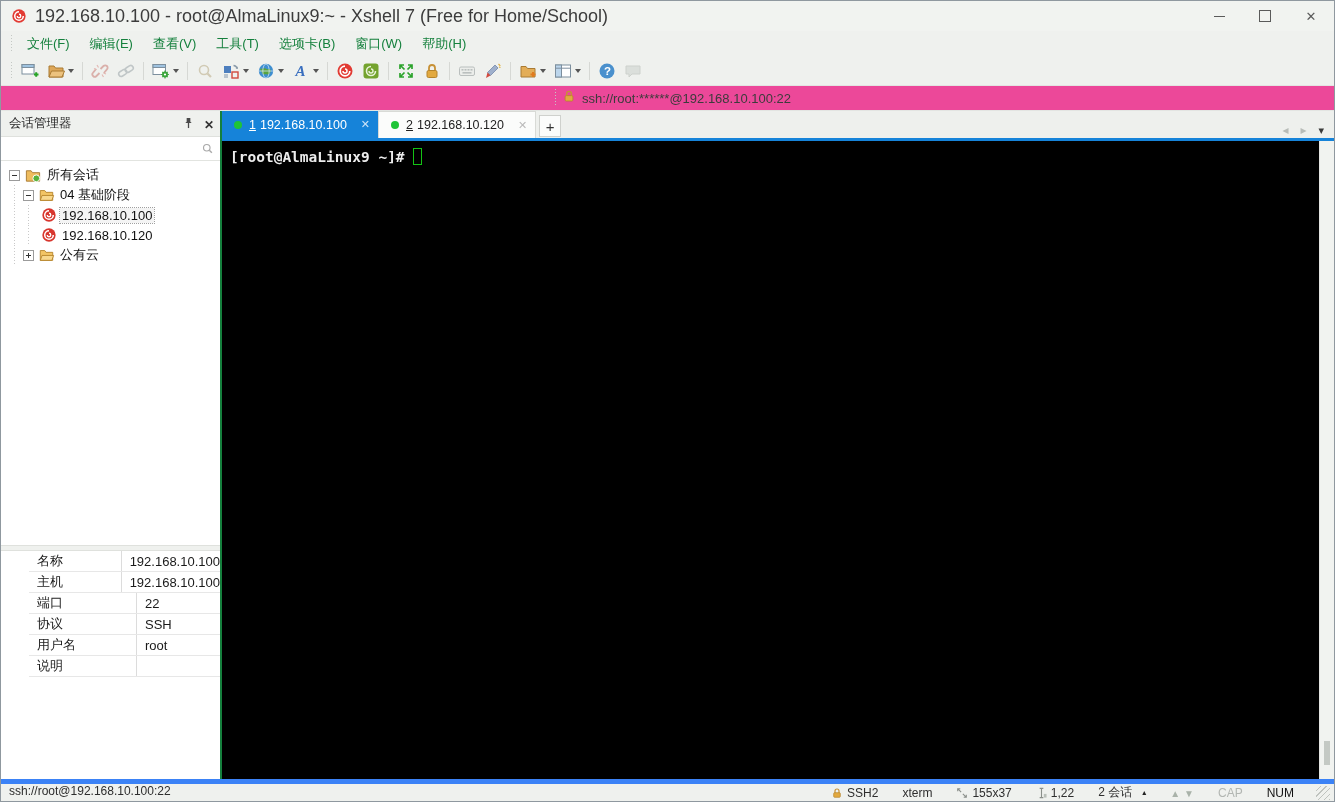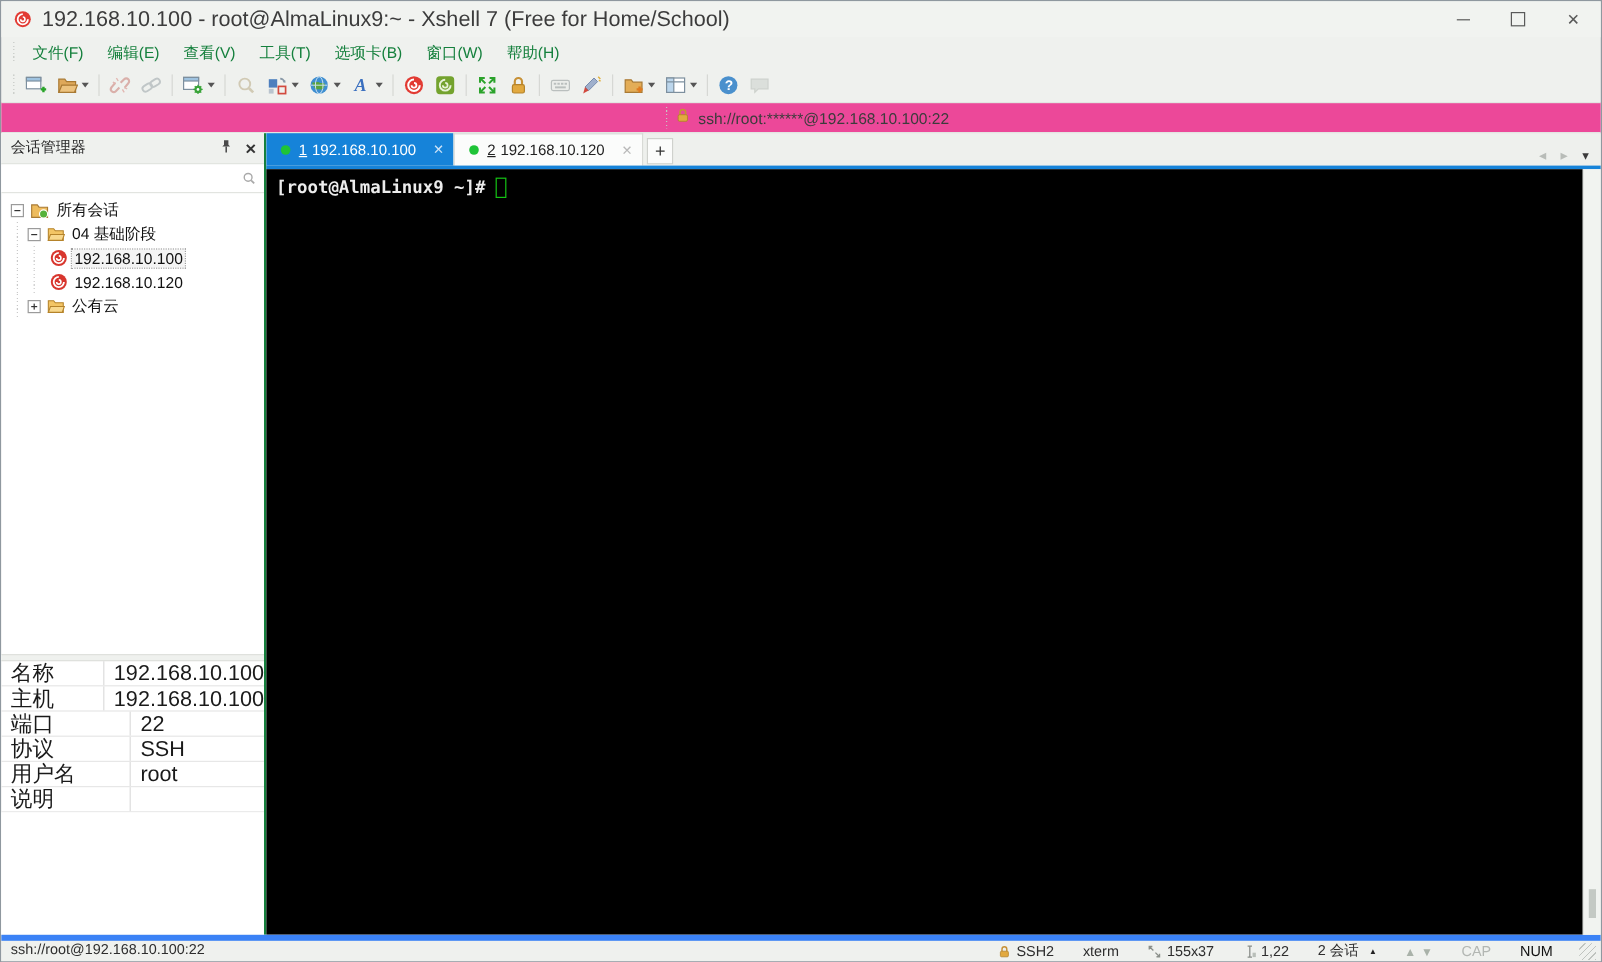--- a/index.html
+++ b/index.html
@@ -65,21 +65,21 @@
   .exp { width:11px; height:11px; border:1px solid #9b9b9b; background:#fff; flex:0 0 auto;
          display:flex; align-items:center; justify-content:center; position:relative; margin:0 2px; }
   .exp::before { content:""; width:5px; height:1px; background:#333; }
   .exp.plus::after { content:""; width:1px; height:5px; background:#333; position:absolute; }
   .tree-icon { margin:0 3px 0 2px; display:flex; flex:0 0 auto; }
   .tree-label { white-space:nowrap; padding:0 2px; }
   .tree-label.selected { outline:1px dotted #a0a0a0; background:#f4f4f4; }
 
   .vsplit { height:6px; background:#eff1ee; border-top:1px solid #dfe1dd; border-bottom:1px solid #dfe1dd; flex:0 0 auto; }
 
-  .proptable { flex:0 0 auto; font-size:18px; color:#1a1a1a; }
+  .proptable { flex:0 0 auto; font-size:13px; color:#1a1a1a;margin-left:28px; }
   .prow { height:21px; display:flex; border-bottom:1px solid #e7e7e7; align-items:center; }
   .pcell-l { width:108px; padding-left:8px; border-right:1px solid #dcdcdc; height:100%; display:flex; align-items:center; }
   .pcell-v { padding-left:8px; flex:1; }
   .sidefill { flex:1; background:#fff; }
 
   
   .content { flex:1; display:flex; flex-direction:column; min-width:0; }
   .tabstrip { height:27px; background:#eef0ed; display:flex; align-items:flex-end; flex:0 0 auto; }
   .tab { height:27px; display:flex; align-items:center; padding:0 8px 0 12px; font-size:12.5px; min-width:148px; }
   .tab .dot { width:8px; height:8px; border-radius:50%; background:#1fc437; margin-right:7px; flex:0 0 auto; }

